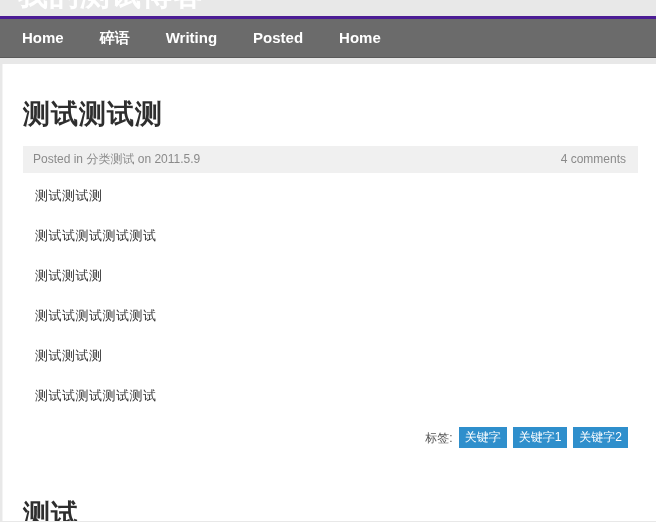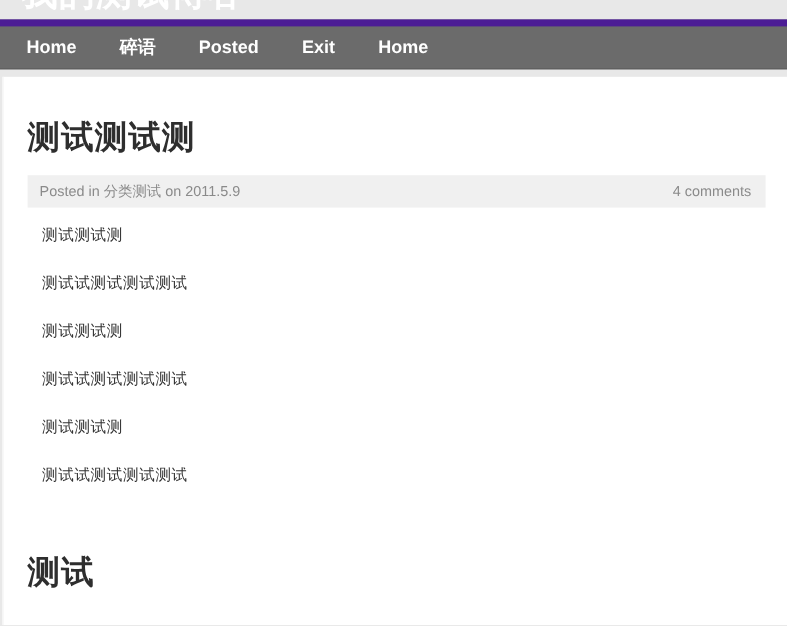--- a/index.html
+++ b/index.html
@@ -36,21 +36,21 @@
     line-height: 34px;
     color: #ffffff;
     white-space: nowrap;
     letter-spacing: 1px;
   }
 
   
   #main-nav {
     height: 42px;
     background: #6b6b6b;
-    border-top: 6px solid #4c1d95;
+    border-top: 3px solid #4c1d95;
     border-bottom: 1px solid #5a5a5a;
     display: flex;
     align-items: center;
     padding-left: 22px;
   }
   .nav-item {
     color: #ffffff;
     font-size: 15px;
     font-weight: bold;
     text-decoration: none;
@@ -145,22 +145,22 @@
 </head>
 <body>
 
 <div id="site-header">
   <h1 id="site-title">我的测试博客</h1>
 </div>
 
 <nav id="main-nav">
   <a class="nav-item">Home</a>
   <a class="nav-item">碎语</a>
+  <a class="nav-item">Writing</a>
   <a class="nav-item">Posted</a>
-  <a class="nav-item">Exit</a>
   <a class="nav-item">Home</a>
 </nav>
 
 <div id="content-wrap">
   <div id="content-panel">
 
     <article class="article">
       <h2 class="article-title">测试测试测</h2>
 
       <div class="article-meta">
@@ -170,20 +170,26 @@
 
       <div class="article-body">
         <p>测试测试测</p>
         <p>测试试测试测试测试</p>
         <p>测试测试测</p>
         <p>测试试测试测试测试</p>
         <p>测试测试测</p>
         <p>测试试测试测试测试</p>
       </div>
 
+      <div class="article-tags">
+        <span class="tags-label">标签:</span>
+        <a class="tag-badge">关键字</a>
+        <a class="tag-badge">关键字1</a>
+        <a class="tag-badge">关键字2</a>
+      </div>
     </article>
 
     <article class="article">
       <h2 class="article-title">测试</h2>
 
     </article>
 
   </div>
 </div>
 

